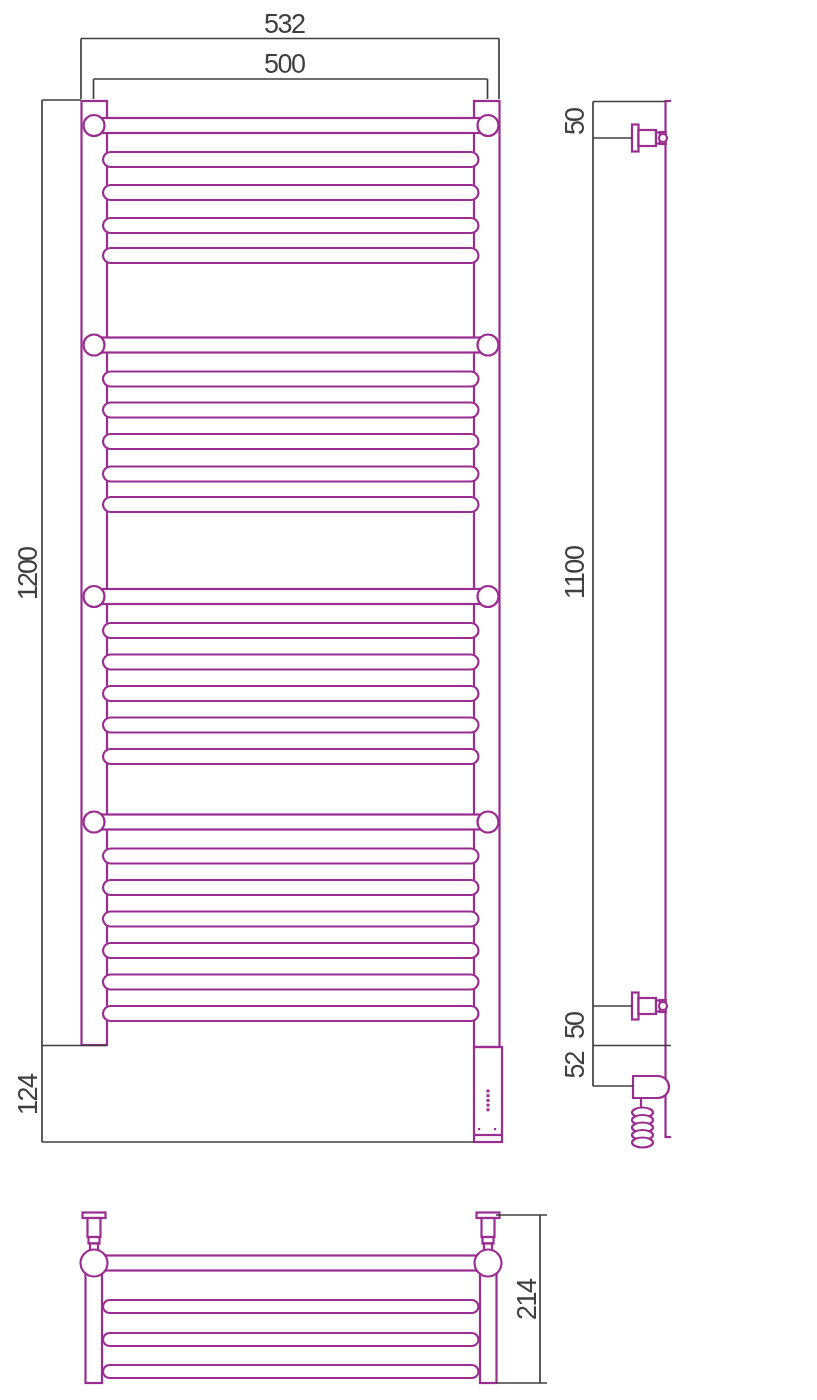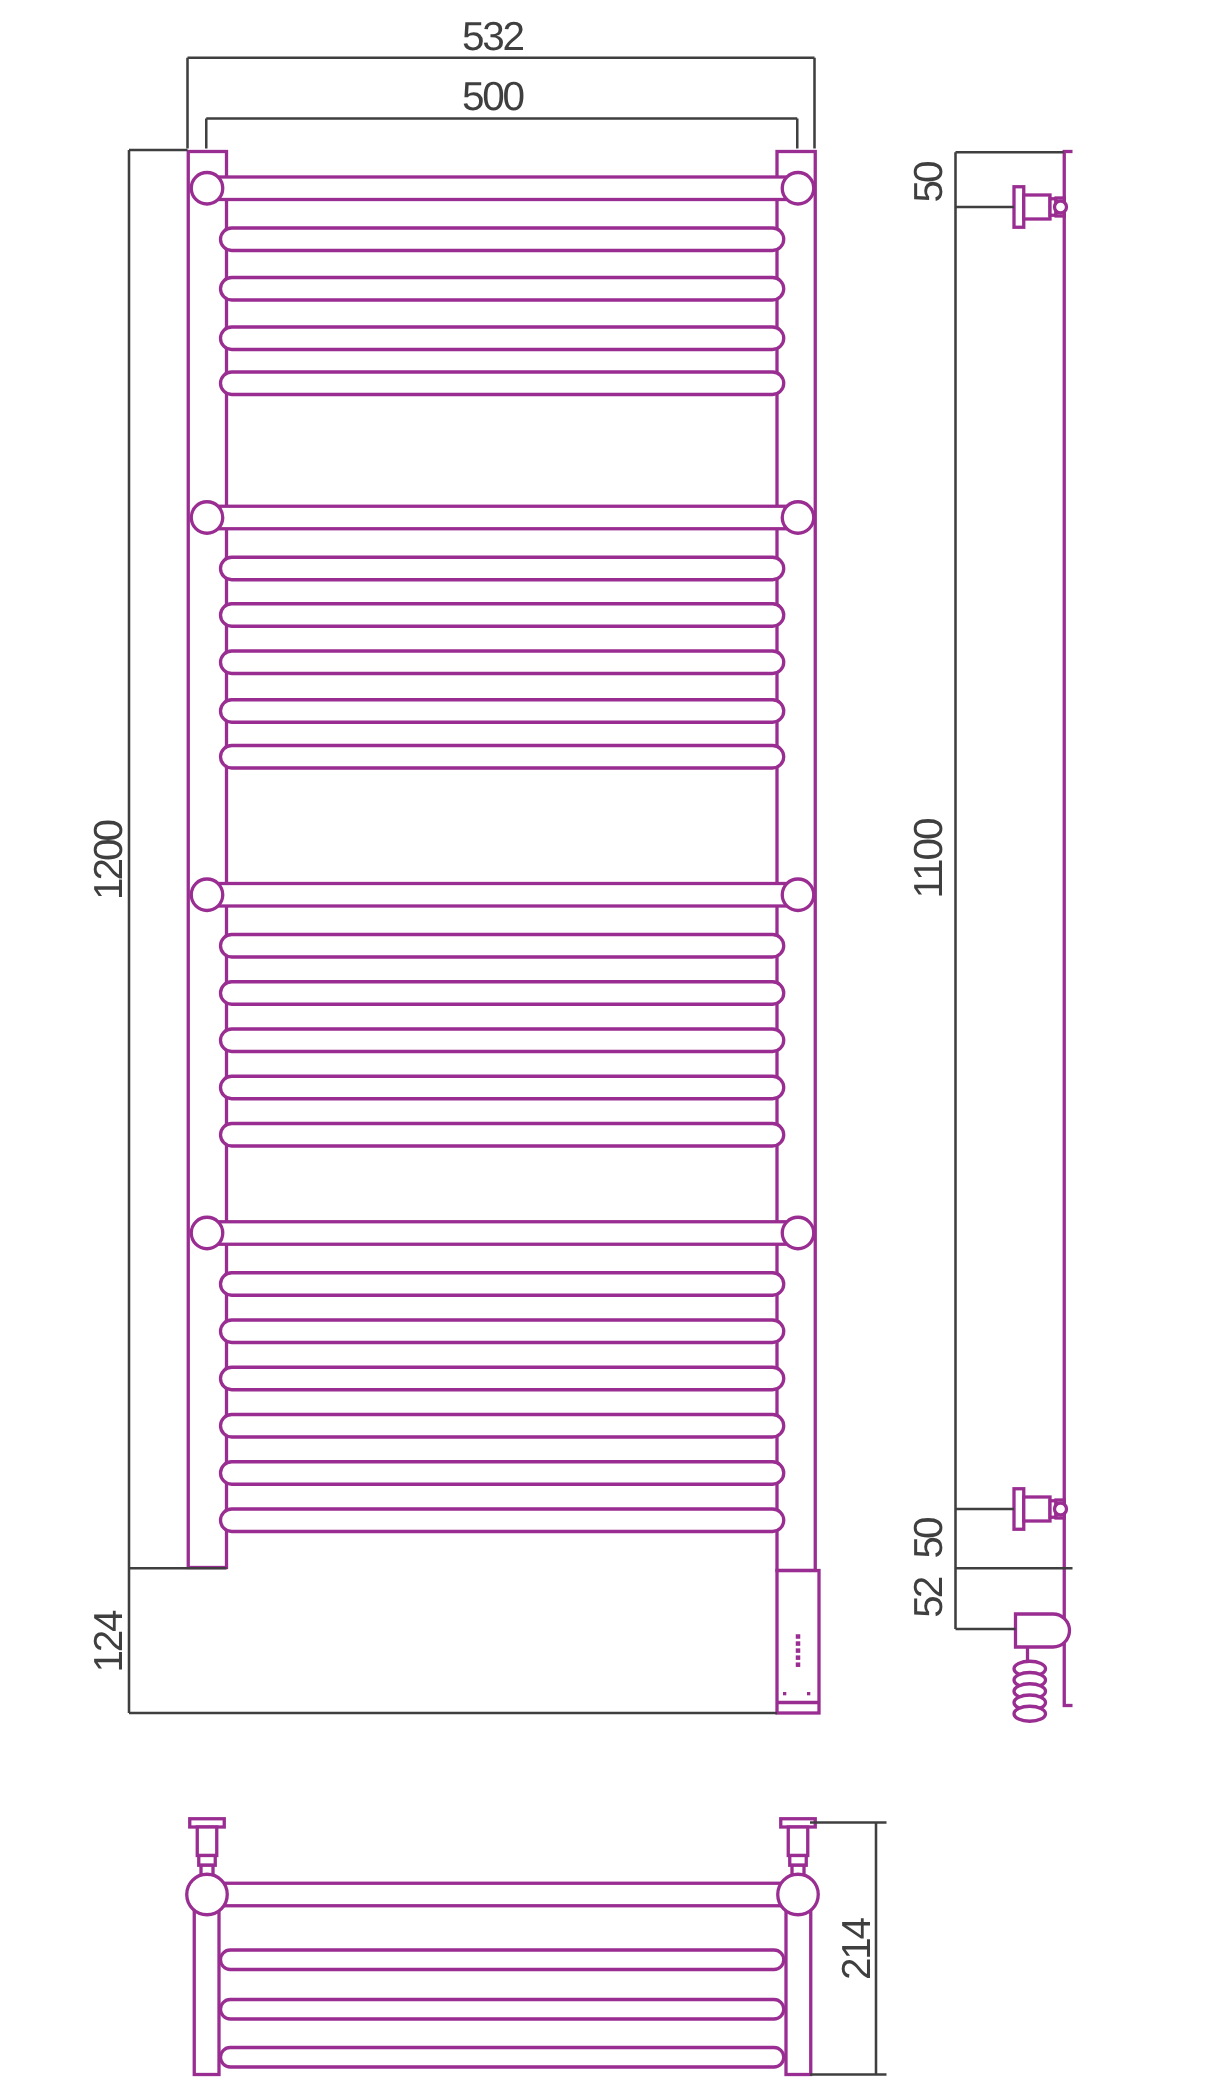--- a/index.html
+++ b/index.html
@@ -1,21 +1,21 @@
 <!DOCTYPE html>
 <html style="--product_line: #9a2d91; --dimension_line: #3f3f3f; --background: #ffffff;"><head>
 <meta charset="utf-8">
 <style>
   :root{
     --product_line:#9a2d91;
     --dimension_line:#3f3f3f;
     --background:#ffffff;
   }
   html,body{margin:0;padding:0;background:var(--background);}
-  .stage{position:relative;width:671px;height:1400px;background:var(--background);overflow:hidden;padding-left:44px;}
+  .stage{position:relative;width:671px;height:1400px;background:var(--background);overflow:hidden;}
   svg{display:block;}
   .p{stroke:var(--product_line);stroke-width:2.2;fill:none;}
   .pf{stroke:var(--product_line);stroke-width:2.2;fill:#ffffff;}
   .pd{fill:var(--product_line);stroke:none;}
   .d{stroke:var(--dimension_line);stroke-width:1.7;fill:none;}
   .dim-label{font-family:"Liberation Sans",sans-serif;font-size:27px;fill:var(--dimension_line);}
 </style>
 </head>
 <body>
 

